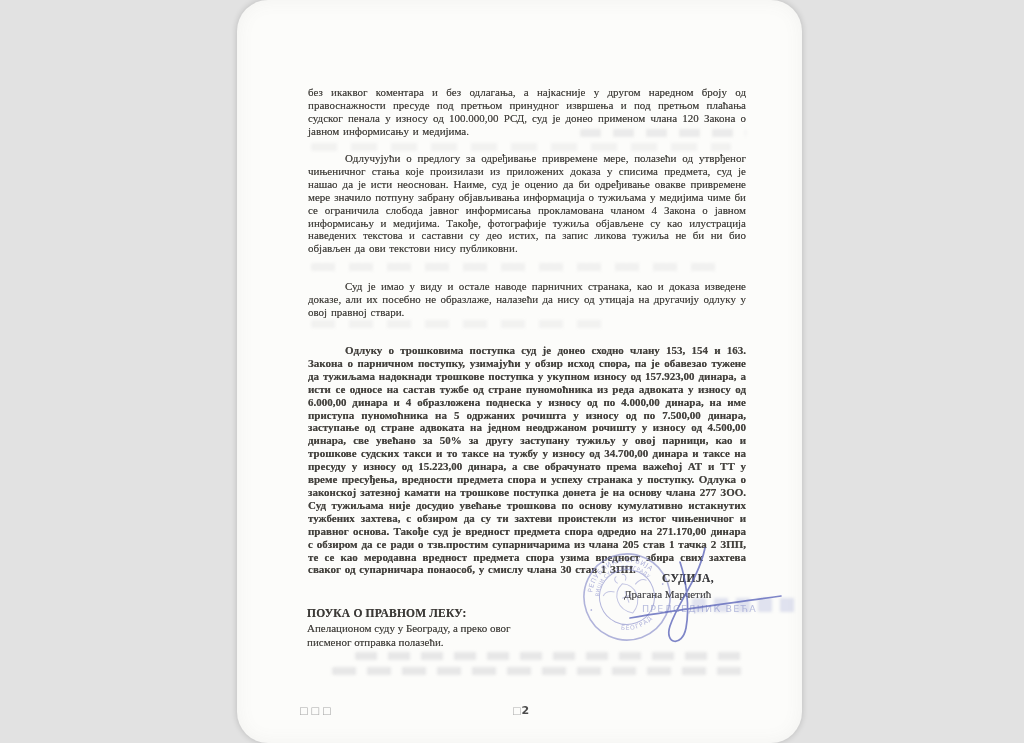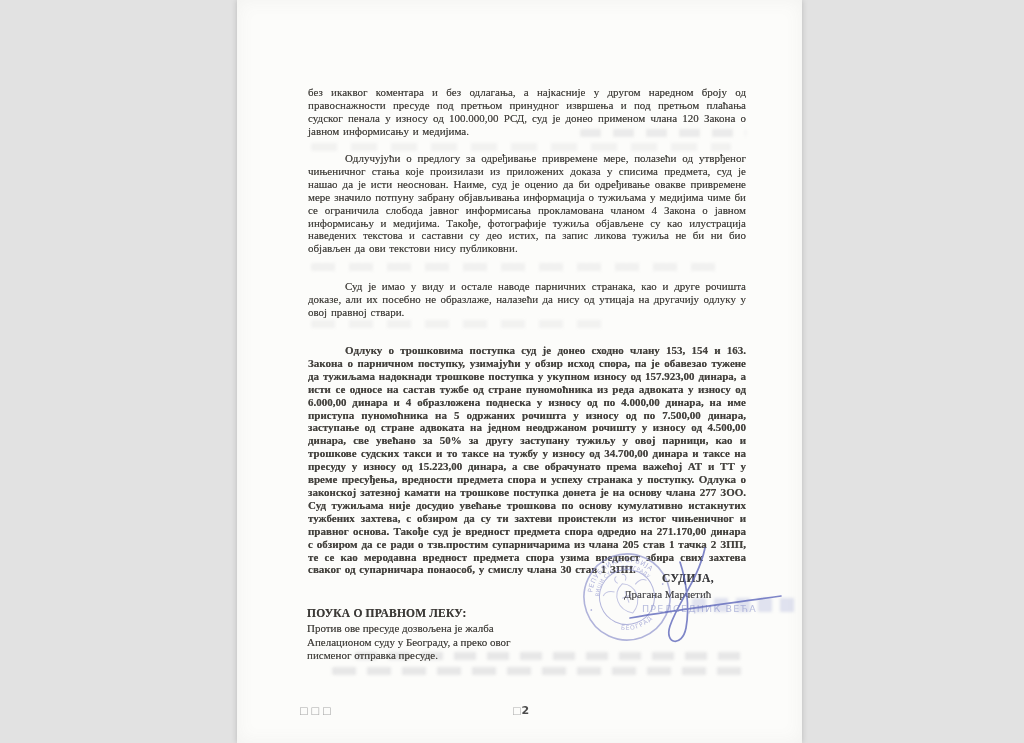--- a/index.html
+++ b/index.html
@@ -4,20 +4,21 @@
 <style>
   html,body{margin:0;padding:0;background:#e3e3e3;}
   .stage{
     position:relative;width:1024px;height:743px;overflow:hidden;
     background:#e2e2e2;font-family:"Liberation Serif",serif;
   }
   .paper{
     position:absolute;left:237px;top:0;width:565px;height:743px;
     background:#fcfcfa;
     box-shadow:0 0 6px rgba(0,0,0,.18), inset 0 0 18px rgba(120,120,120,.07);
+    border-radius:31px;
   }
   .bodytext{
     position:absolute;left:71px;width:438px;
     font-size:11px;line-height:12.9px;color:#44423e;
     text-align:justify;
     text-shadow:0 0 .6px rgba(80,78,74,.75);
     word-spacing:1px;
   }
   .indent{text-indent:37px;}
   .p1{top:86px;}
@@ -76,35 +77,34 @@
   .page-num b{color:#4c4c4c;font-size:11px;font-weight:bold;}
 </style>
 </head>
 <body>
 
 <div class="stage">
   <div class="paper">
 
     <div class="bodytext p1">без икаквог коментара и без одлагања, а најкасније у другом наредном броју од правоснажности пресуде под претњом принудног извршења и под претњом плаћања судског пенала у износу од 100.000,00 РСД, суд је донео применом члана 120 Закона о јавном информисању и медијима.</div>
     <div class="bodytext p2 indent">Одлучујући о предлогу за одређивање привремене мере, полазећи од утврђеног чињеничног стања које произилази из приложених доказа у списима предмета, суд је нашао да је исти неоснован. Наиме, суд је оценио да би одређивање овакве привремене мере значило потпуну забрану објављивања информација о тужиљама у медијима чиме би се ограничила слобода јавног информисања прокламована чланом 4 Закона о јавном информисању и медијима. Такође, фотографије тужиља објављене су као илустрација наведених текстова и саставни су део истих, па запис ликова тужиља не би ни био објављен да ови текстови нису публиковни.</div>
-    <div class="bodytext p3 indent">Суд је имао у виду и остале наводе парничних странака, као и друге рочишта доказе, али их посебно не образлаже, налазећи да нису од утицаја на другачију одлуку у овој правној ствари.</div>
+    <div class="bodytext p3 indent">Суд је имао у виду и остале наводе парничних странака, као и доказа изведене доказе, али их посебно не образлаже, налазећи да нису од утицаја на другачију одлуку у овој правној ствари.</div>
     <div class="bodytext p4 indent">Одлуку о трошковима поступка суд је донео сходно члану 153, 154 и 163. Закона о парничном поступку, узимајући у обзир исход спора, па је обавезао тужене да тужиљама надокнади трошкове поступка у укупном износу од 157.923,00 динара, а исти се односе на састав тужбе од стране пуномоћника из реда адвоката у износу од 6.000,00 динара и 4 образложена поднеска у износу од по 4.000,00 динара, на име приступа пуномоћника на 5 одржаних рочишта у износу од по 7.500,00 динара, заступање од стране адвоката на једном неодржаном рочишту у износу од 4.500,00 динара, све увећано за 50% за другу заступану тужиљу у овој парници, као и трошкове судских такси и то таксе на тужбу у износу од 34.700,00 динара и таксе на пресуду у износу од 15.223,00 динара, а све обрачунато према важећој АТ и ТТ у време пресуђења, вредности предмета спора и успеху странака у поступку. Одлука о законској затезној камати на трошкове поступка донета је на основу члана 277 ЗОО. Суд тужиљама није досудио увећање трошкова по основу кумулативно истакнутих тужбених захтева, с обзиром да су ти захтеви проистекли из истог чињеничног и правног основа. Такође суд је вредност предмета спора одредио на 271.170,00 динара с обзиром да се ради о тзв.простим супарничарима из члана 205 став 1 тачка 2 ЗПП, те се као меродавна вредност предмета спора узима вредност збира свих захтева сваког од супарничара понаособ, у смислу члана 30 став 1 ЗПП.</div>
 
     <div class="bleed bl1"></div>
     <div class="bleed bl2"></div>
     <div class="bleed bl3"></div>
     <div class="bleed bl4"></div>
     <div class="bleed bl5"></div>
     <div class="bleed bl6"></div>
 
     <div class="legal">
       <div class="hd">ПОУКА О ПРАВНОМ ЛЕКУ:</div>
-      <div>Против ове пресуде дозвољена је жалба</div>
       <div>Апелационом суду у Београду, а преко овог</div>
-      <div>писменог отправка пресуде.</div>
+      <div>писменог отправка полазећи.</div>
     </div>
 
     <svg class="stamp" viewBox="0 0 92 92">
       <g transform="rotate(-20 46 46)" stroke="#8d91cc" fill="none" opacity="0.8">
         <circle cx="46" cy="46" r="43" stroke-width="1.6"></circle>
         <circle cx="46" cy="46" r="27.5" stroke-width="1"></circle>
         <defs>
           <path id="arcTop" d="M 11 46 A 35 35 0 1 1 81 46"></path>
           <path id="arcInner" d="M 18 46 A 28 28 0 1 1 74 46"></path>
           <path id="arcBottom" d="M 13 46 A 33 33 0 1 0 79 46"></path>

